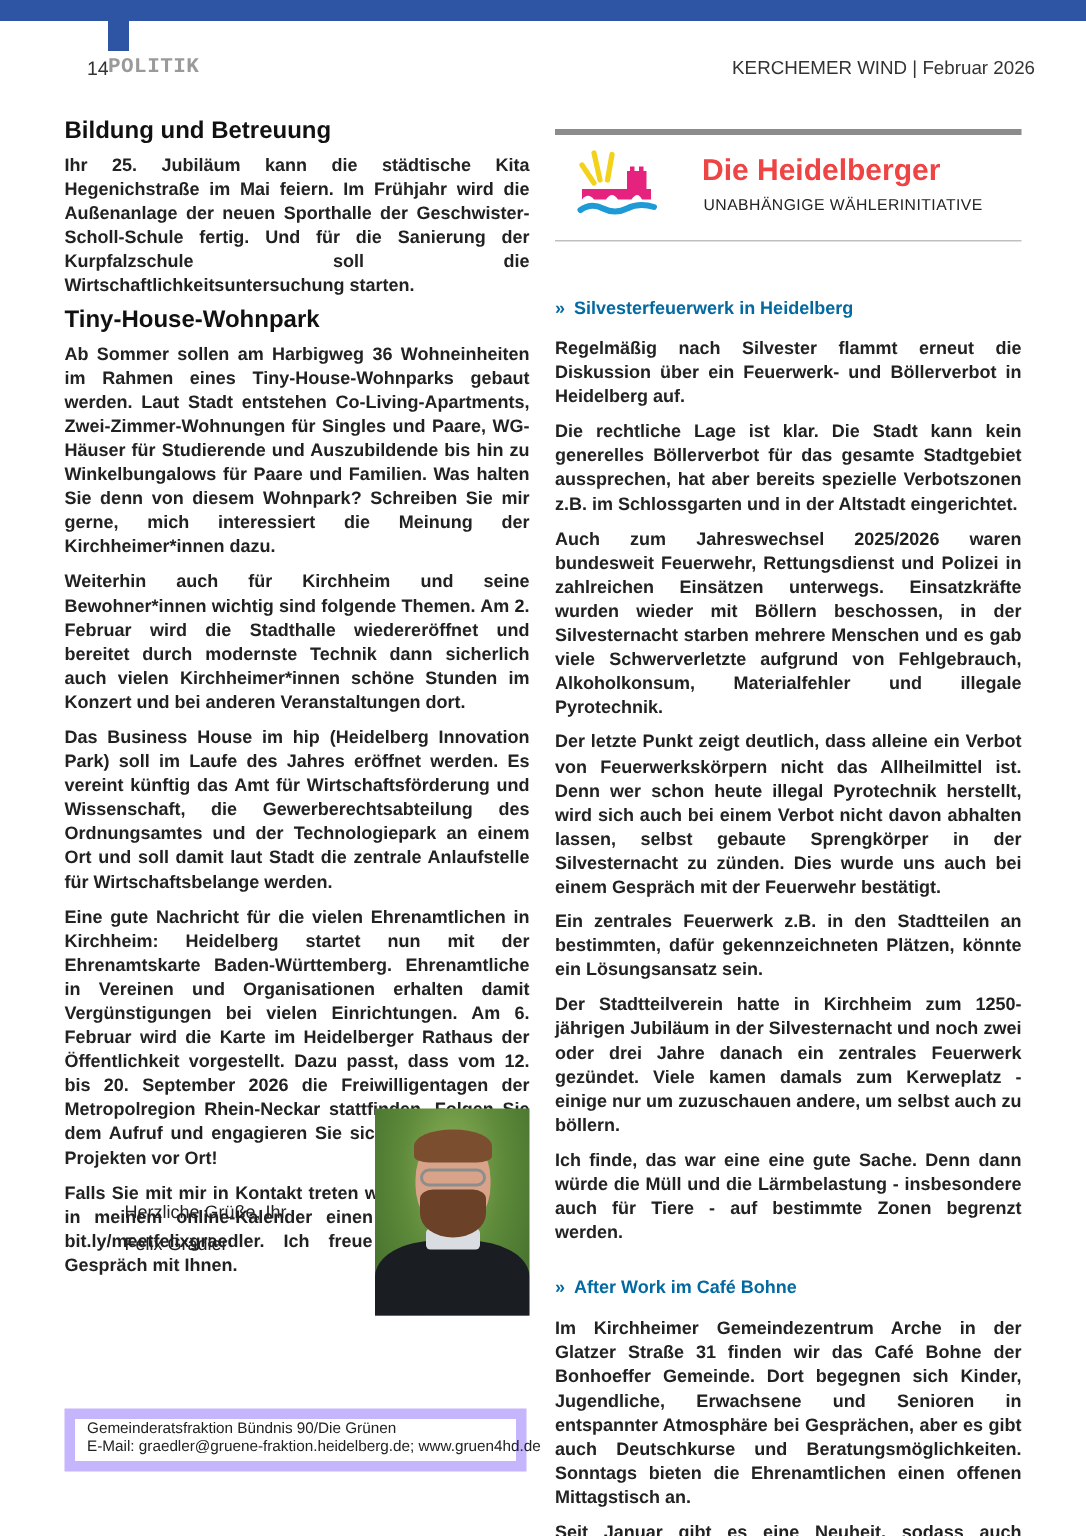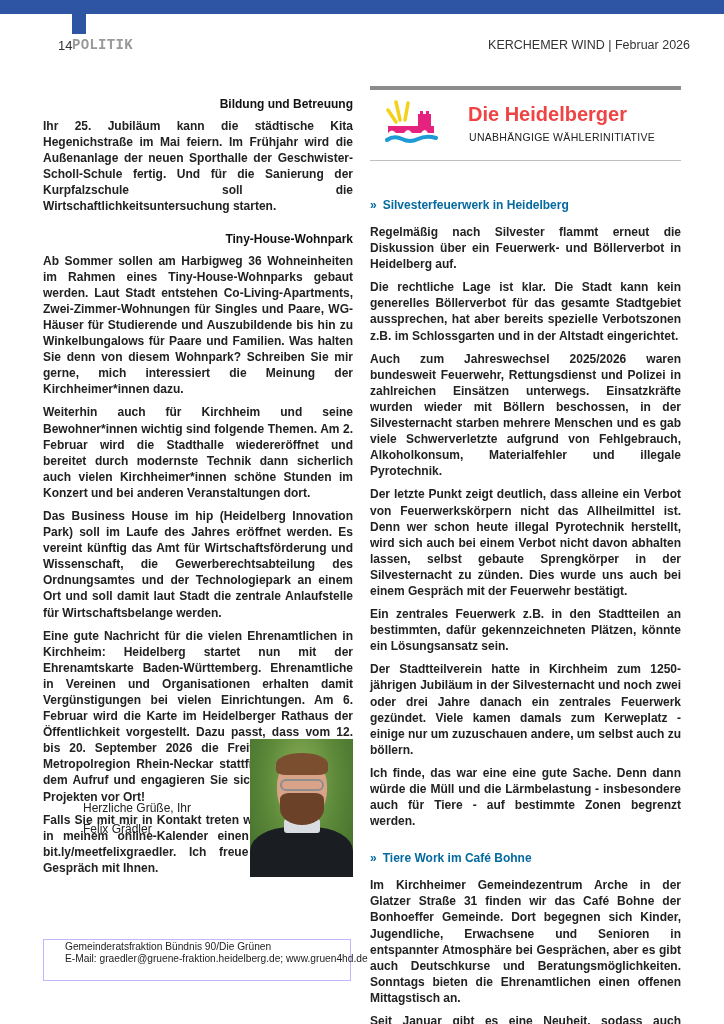--- a/index.html
+++ b/index.html
@@ -11,42 +11,42 @@
     .tab-marker { position: absolute; left: 72px; top: 14px; width: 14px; height: 20px; background: #2d55a3; }
     .header { position: absolute; top: 38px; left: 0; width: 724px; height: 20px; }
     .page-num { position: absolute; left: 42px; top: 0; font-size: 13px; color: #333; margin-left: 16px; }
     .section-name { position: absolute; left: 72px; top: -1px; font-size: 14px; font-weight: bold; color: #9a9a9a; letter-spacing: 0.3px; font-family: Liberation Mono, monospace; }
     .masthead { position: absolute; right: 34px; top: 0; font-size: 12.5px; color: #333; }
 
     .col-left { position: absolute; left: 43px; top: 80px; width: 310px; }
     .col-right { position: absolute; left: 370px; top: 86px; width: 311px; }
 
     p { margin: 0 0 7px 0; font-size: 12px; line-height: 16.1px; text-align: justify; hyphens: auto; color: #222; font-weight: bold; }
-    .subhead { font-weight: bold; font-size: 12px; line-height: 16px; margin: 16px 0 6px 0; color: #111; text-align: right; }
+    .subhead { font-weight: bold; font-size: 16px; line-height: 16px; margin: 0 0 6px 0; color: #111; }
 
     .logo-block { position: relative; height: 70px; border-top: 4px solid #8c8c8c; border-bottom: 1px solid #bfbfbf; }
     .logo-icon { position: absolute; left: 14px; top: 10px; width: 54px; height: 46px; }
     .logo-title { position: absolute; left: 98px; top: 13px; font-size: 20px; font-weight: bold; color: #ef4444; }
     .logo-sub { position: absolute; left: 99px; top: 41px; font-size: 10.5px; color: #222; letter-spacing: 0.3px; }
 
     .article-title { font-size: 12px; font-weight: bold; color: #0369a1; margin: 0 0 9px 0; line-height: 20px; }
     .article-title .raquo { margin-right: 6px; }
 
     .photo { position: absolute; left: 250px; top: 739px; width: 103px; height: 138px;
       background: radial-gradient(ellipse at 50% 30%, #8fb35a 0%, #5f8b3b 45%, #3e6a2a 100%); overflow: hidden; }
     .photo .head { position: absolute; left: 27px; top: 18px; width: 50px; height: 64px; border-radius: 45% 45% 48% 48%; background: #d9a38a; }
     .photo .hair { position: absolute; left: 26px; top: 14px; width: 52px; height: 22px; border-radius: 50% 50% 20% 20%; background: #7a4e2e; }
     .photo .beard { position: absolute; left: 30px; top: 54px; width: 44px; height: 32px; border-radius: 20% 20% 50% 50%; background: #6b4127; }
     .photo .glasses { position: absolute; left: 30px; top: 40px; width: 44px; height: 12px; border: 2px solid #8d8d8d; border-radius: 6px; box-sizing: border-box; }
     .photo .collar { position: absolute; left: 34px; top: 80px; width: 36px; height: 14px; background: #d9dde2; border-radius: 3px; }
     .photo .body { position: absolute; left: 0; top: 88px; width: 103px; height: 60px; background: #1a1d22; border-radius: 40% 40% 0 0; }
 
     .greeting { position: absolute; left: 43px; top: 798px; font-size: 12px; line-height: 21px; color: #222; margin-left: 40px; }
 
-    .contact-box { position: absolute; left: 43px; top: 939px; width: 308px; height: 42px; border: 1px solid #c4b5fd; box-sizing: border-box; padding: 1px 21px; }
+    .contact-box { position: absolute; left: 43px; top: 939px; width: 308px; height: 42px; border: 7px solid #c4b5fd; box-sizing: border-box; padding: 1px 8px; }
     .contact-box div { font-size: 10.2px; line-height: 11.5px; color: #222; white-space: nowrap; }
   </style>
 </head>
 <body>
 
 <div class="topbar"></div>
 <div class="tab-marker"></div>
 
 <div class="header">
   <span class="page-num">14</span>
@@ -106,18 +106,18 @@
   <p>Die rechtliche Lage ist klar. Die Stadt kann kein generelles Böllerverbot für das gesamte Stadtgebiet aussprechen, hat aber bereits spezielle Verbotszonen z.B. im Schlossgarten und in der Altstadt eingerichtet.</p>
   <p>Auch zum Jahreswechsel 2025/2026 waren bundesweit Feuerwehr, Rettungsdienst und Polizei in zahlreichen Einsätzen unterwegs. Einsatzkräfte wurden wieder mit Böllern beschossen, in der Silvesternacht starben mehrere Menschen und es gab viele Schwerverletzte aufgrund von Fehlgebrauch, Alkoholkonsum, Materialfehler und illegale Pyrotechnik.</p>
   <p>Der letzte Punkt zeigt deutlich, dass alleine ein Verbot von Feuerwerkskörpern nicht das Allheilmittel ist. Denn wer schon heute illegal Pyrotechnik herstellt, wird sich auch bei einem Verbot nicht davon abhalten lassen, selbst gebaute Sprengkörper in der Silvesternacht zu zünden. Dies wurde uns auch bei einem Gespräch mit der Feuerwehr bestätigt.</p>
   <p>Ein zentrales Feuerwerk z.B. in den Stadtteilen an bestimmten, dafür gekennzeichneten Plätzen, könnte ein Lösungsansatz sein.</p>
   <p>Der Stadtteilverein hatte in Kirchheim zum 1250- jährigen Jubiläum in der Silvesternacht und noch zwei oder drei Jahre danach ein zentrales Feuerwerk gezündet. Viele kamen damals zum Kerweplatz - einige nur um zuzuschauen andere, um selbst auch zu böllern.</p>
   <p>Ich finde, das war eine eine gute Sache. Denn dann würde die Müll und die Lärmbelastung - insbesondere auch für Tiere - auf bestimmte Zonen begrenzt werden.</p>
 
   <div style="height: 12px;"></div>
 
   <div class="article-title">
-    <span class="raquo">»</span><span>Tiere Work im Café Bohne</span>
+    <span class="raquo">»</span><span>After Work im Café Bohne</span>
   </div>
   <p>Im Kirchheimer Gemeindezentrum Arche in der Glatzer Straße 31 finden wir das Café Bohne der Bonhoeffer Gemeinde. Dort begegnen sich Kinder, Jugendliche, Erwachsene und Senioren in entspannter Atmosphäre bei Gesprächen, aber es gibt auch Deutschkurse und Beratungsmöglichkeiten. Sonntags bieten die Ehrenamtlichen einen offenen Mittagstisch an.</p>
   <p>Seit Januar gibt es eine Neuheit, sodass auch Berufstätige auf ihre Kosten kommen: Donnerstags zwischen 17:00 Uhr und 20:00 Uhr können Interessierte vorbeikommen und bei etwas Salzigem in netter Atmosphäre plaudern und sich austauschen. Wir waren bei Auftakt von „After Work“ dabei und konnten uns von Kaffee und Kuchen sowie den vielen weiteren leckeren Köstlichkeiten selbst überzeugen.</p>
 
 </div>
 
 </body></html>

